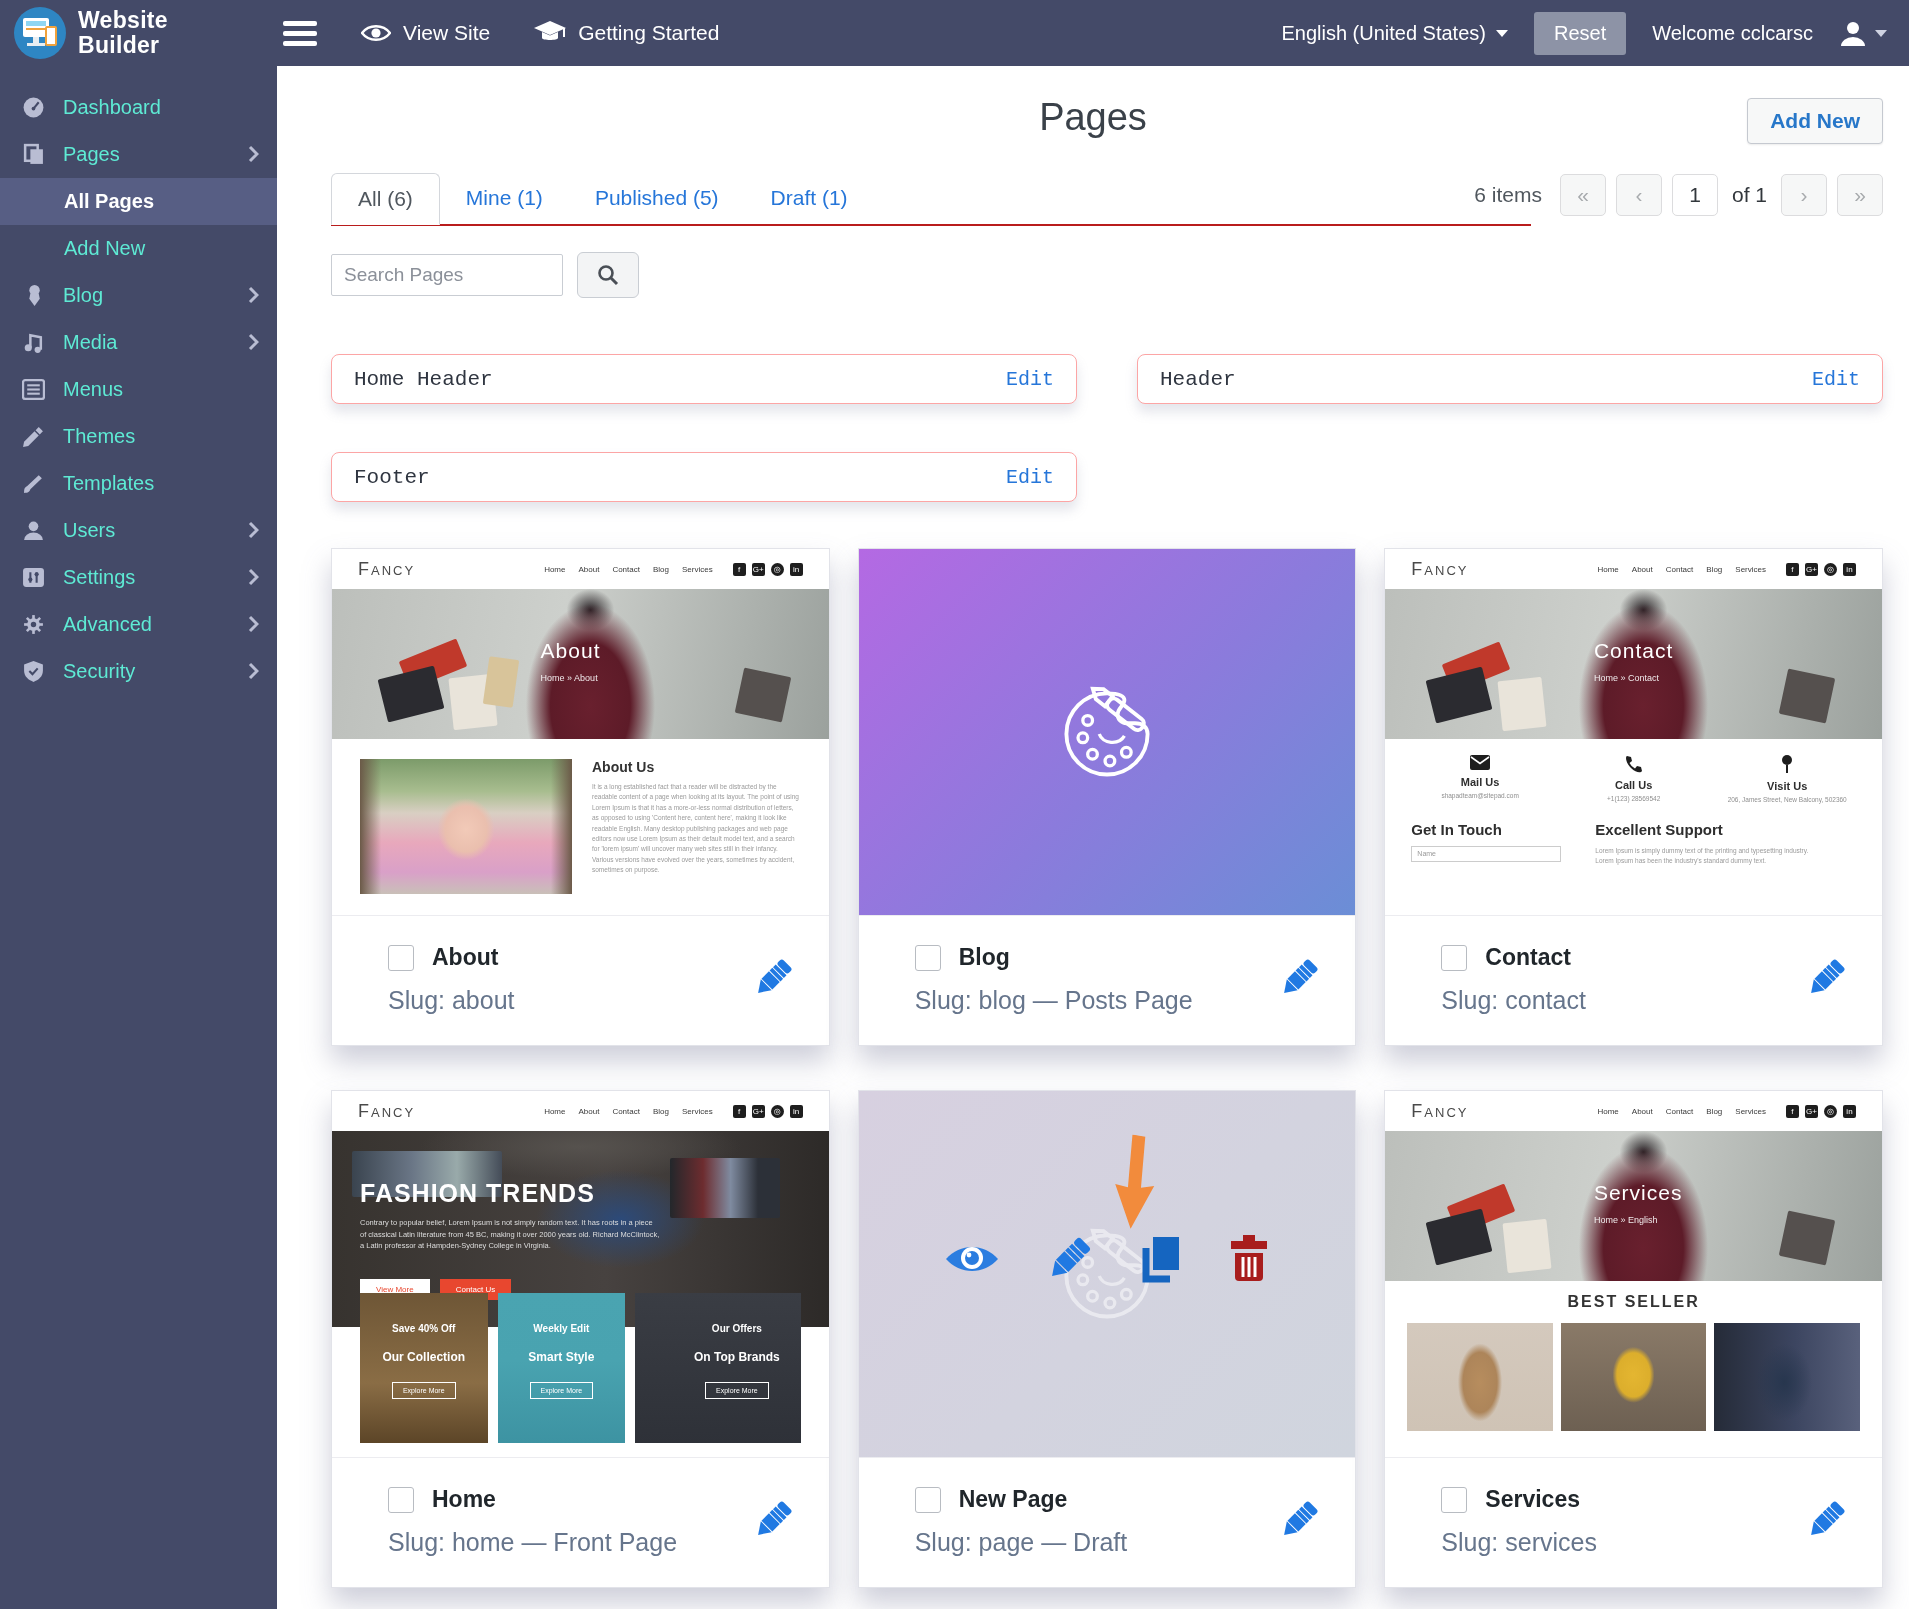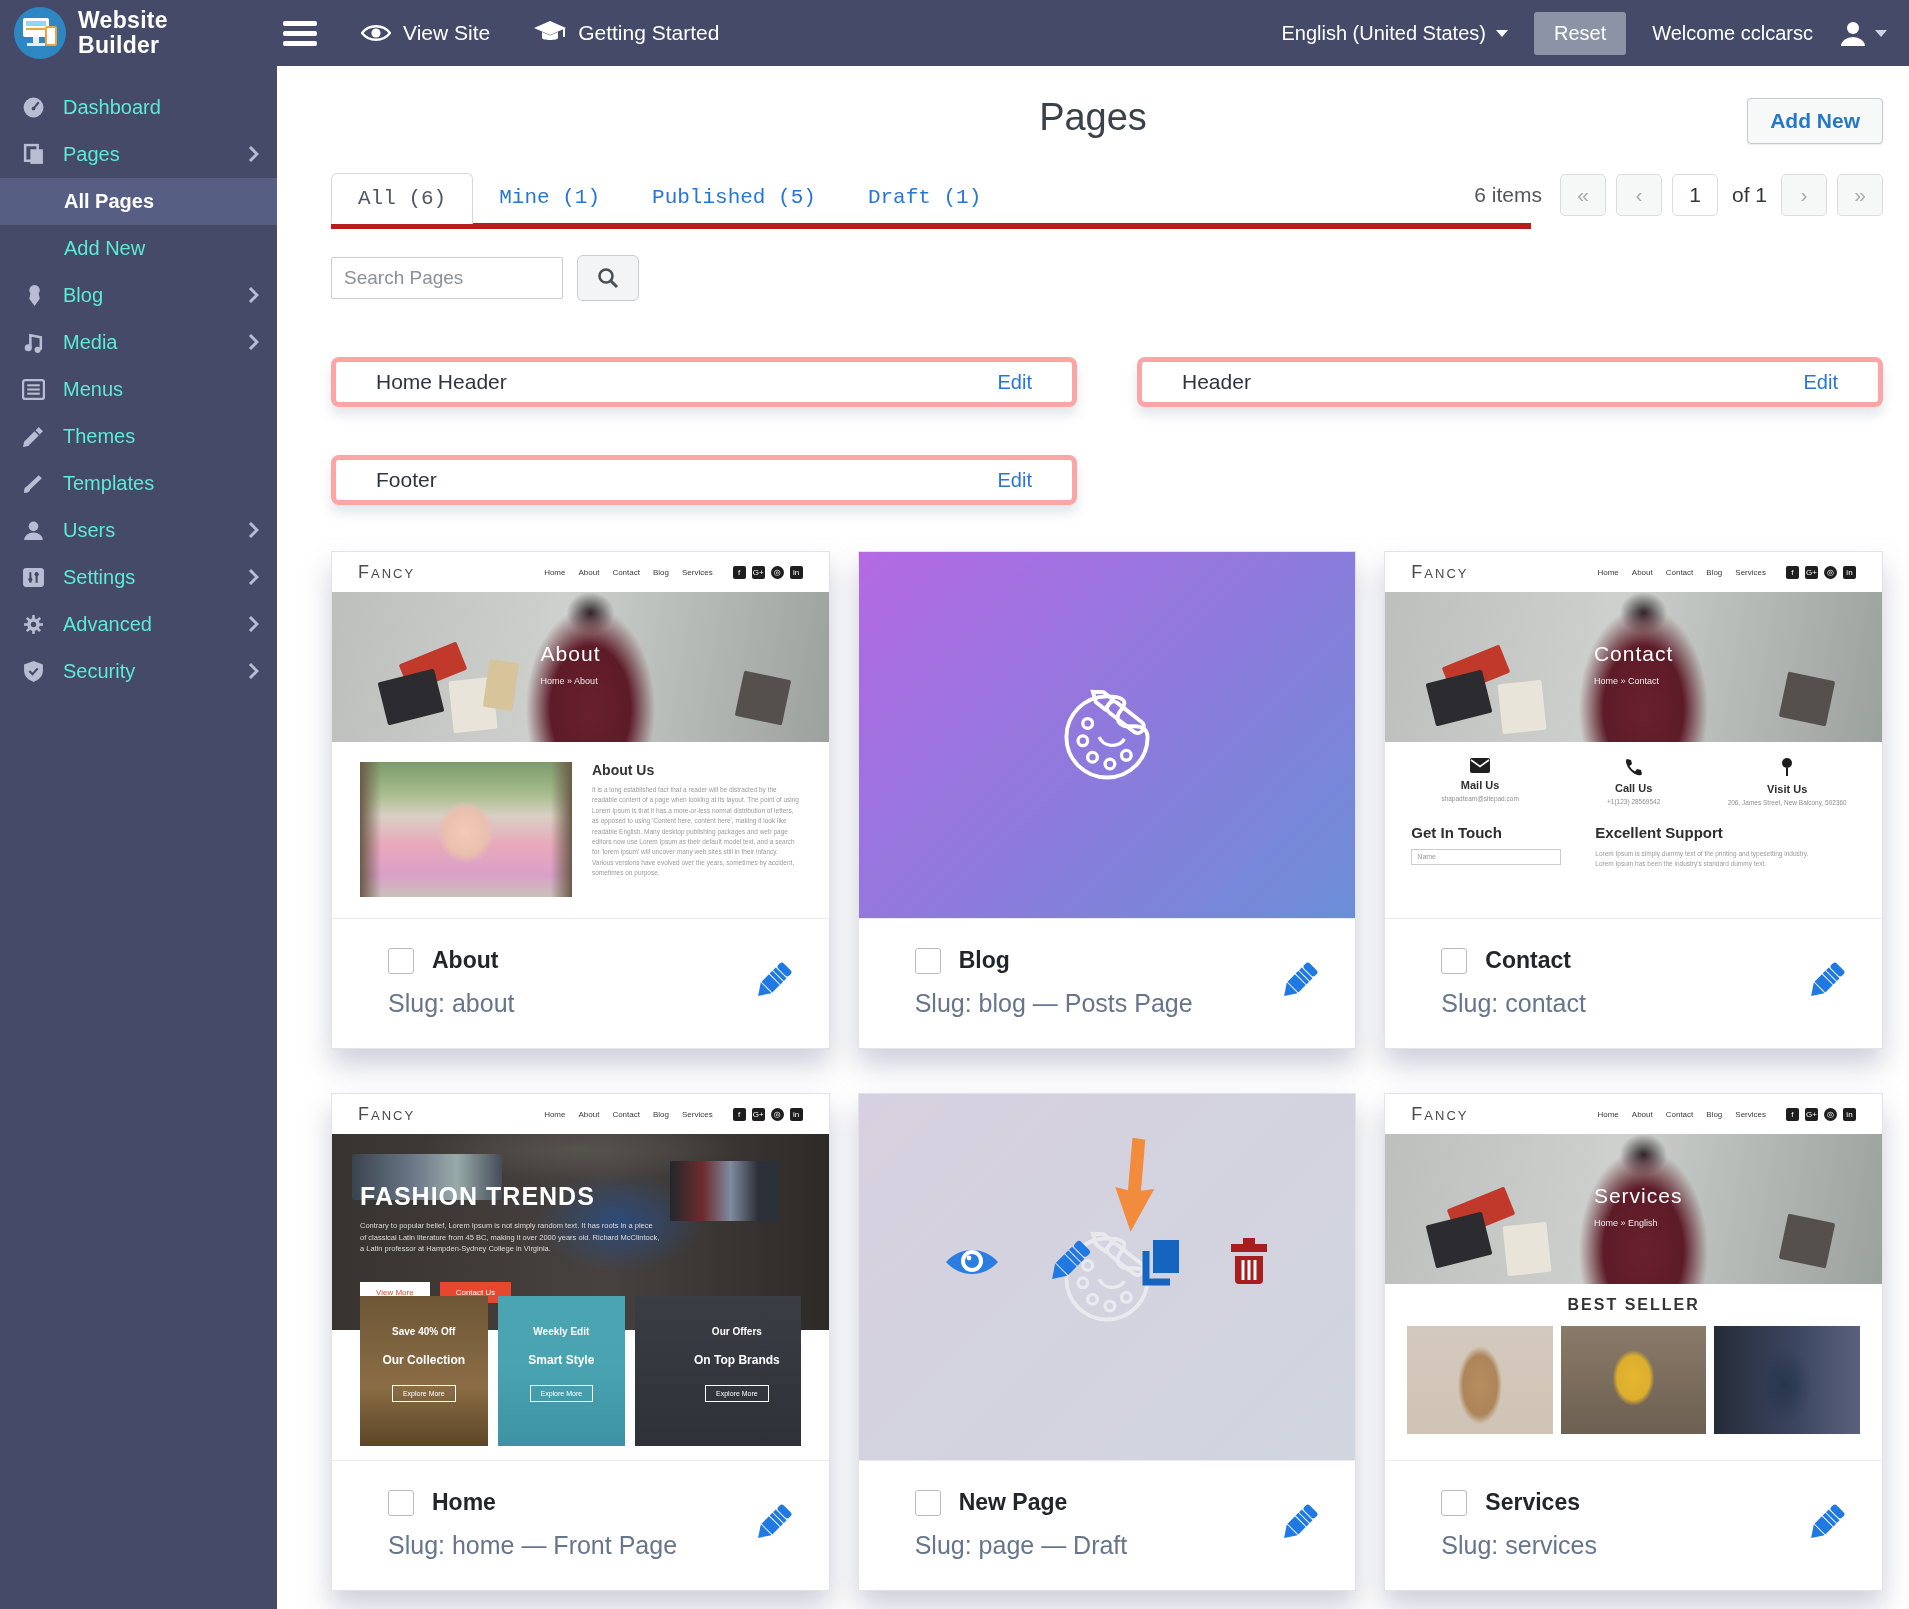--- a/index.html
+++ b/index.html
@@ -35,42 +35,42 @@
   .side-item .chev { position:absolute; right:18px; top:14px; }
   .side-sub { padding-left:64px; }
   .side-sub.active { background:#575e84; color:#fff; font-weight:bold; }
 
   
   .main { position:absolute; top:66px; left:277px; width:1632px; height:1543px; background:#fff; }
   .page-title { text-align:center; font-size:38px; color:#3a4149; font-weight:500; margin-top:30px; }
   .add-new-btn { position:absolute; top:32px; right:26px; background:#f7f8f8; border:1px solid #c5c9d0; border-radius:4px;
     color:#2777c9; font-size:21px; font-weight:bold; padding:10px 22px; cursor:pointer; box-shadow:0 1px 2px rgba(0,0,0,.08); }
 
-  .tabwrap { margin:34px 0 0 54px; width:1200px; border-bottom:6px solid #b91c1c; display:flex;font-family:Liberation Mono, monospace; }
+  .tabwrap { margin:34px 0 0 54px; width:1200px; border-bottom:2px solid #b91c1c; display:flex; }
   .tab { font-size:21px; padding:13px 26px; color:#2676d9; cursor:pointer; }
   .tab.active { background:#fff; border:1px solid #d4d7dc; border-bottom:1px solid #fff; margin-bottom:-1px;
     border-radius:6px 6px 0 0; color:#50575e; }
 
   .pagewrap-top { position:absolute; top:108px; right:26px; display:flex; align-items:center; gap:10px; }
   .items-count { font-size:21px; color:#50575e; margin-right:8px; }
   .pg-btn { min-width:46px; height:42px; background:#f6f7f7; border:1px solid #dcdcde; border-radius:5px;
     color:#a7aaad; font-size:21px; display:flex; align-items:center; justify-content:center; cursor:pointer; }
   .pg-btn.current { background:#fff; color:#32373c; }
   .pg-of { font-size:21px; color:#32373c; margin:0 4px; }
 
   .searchrow { margin:28px 0 0 54px; display:flex; gap:14px; }
   .search-input { width:232px; height:42px; border:1px solid #c9cdd3; border-radius:2px; font-size:19px; padding:0 12px;
     color:#3a4149; font-family:"Liberation Sans",sans-serif; }
   .search-input::placeholder { color:#8b9099; }
   .search-btn { width:62px; height:46px; background:#f3f4f5; border:1px solid #c9cdd3; border-radius:6px; cursor:pointer;
     display:flex; align-items:center; justify-content:center; margin-top:-2px; }
 
   .hf-grid { margin:56px 26px 0 54px; display:grid; grid-template-columns:746px 746px; gap:48px 60px; }
-  .hf-row { height:50px; background:#fff; border:5px solid #fca5a5; border-radius:8px; display:flex; align-items:center;
-    justify-content:space-between; padding:0 40px; box-shadow:0 8px 12px rgba(130,135,165,.22); }
+  .hf-row { height:50px; background:#fff; border:1px solid #fca5a5; border-radius:8px; display:flex; align-items:center;
+    justify-content:space-between; padding:0 22px; box-shadow:0 8px 12px rgba(130,135,165,.22);font-family:Liberation Mono, monospace; }
   .hf-label { font-size:21px; color:#2f3540; }
   .edit-link { font-size:20px; color:#2676d9; cursor:pointer; }
 
   
   .cards { margin:46px 26px 0 54px; display:grid; grid-template-columns:repeat(3,1fr); column-gap:28px; row-gap:44px; }
   .pcard { background:#fff; border:1px solid #e2e3e9; box-shadow:0 16px 26px rgba(115,118,150,.35); }
   .thumb { height:366px; position:relative; overflow:hidden; background:#fff; cursor:pointer; }
   .pfoot { border-top:1px solid #ececf0; padding:28px 34px 30px 56px; display:flex; justify-content:space-between; align-items:center; }
   .pname-row { display:flex; align-items:center; gap:18px; }
   .pcheck { width:26px; height:26px; border:1px solid #b8bcc2; border-radius:3px; background:#fff; cursor:pointer; }

